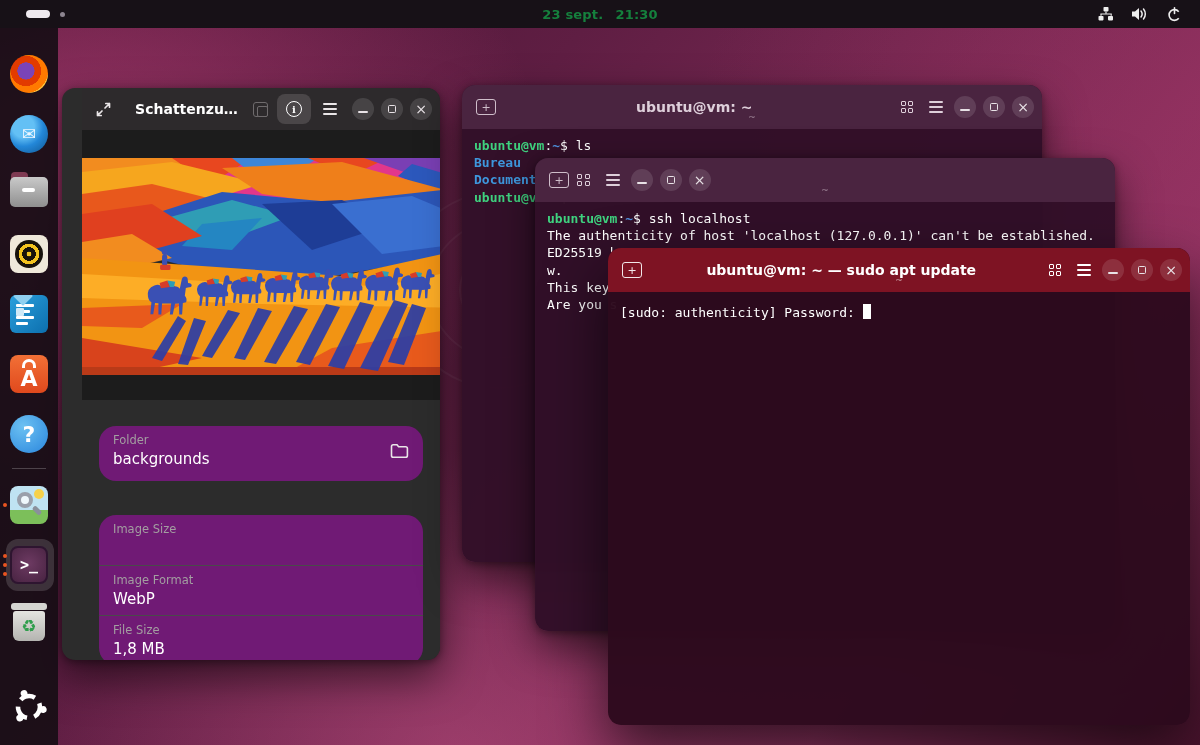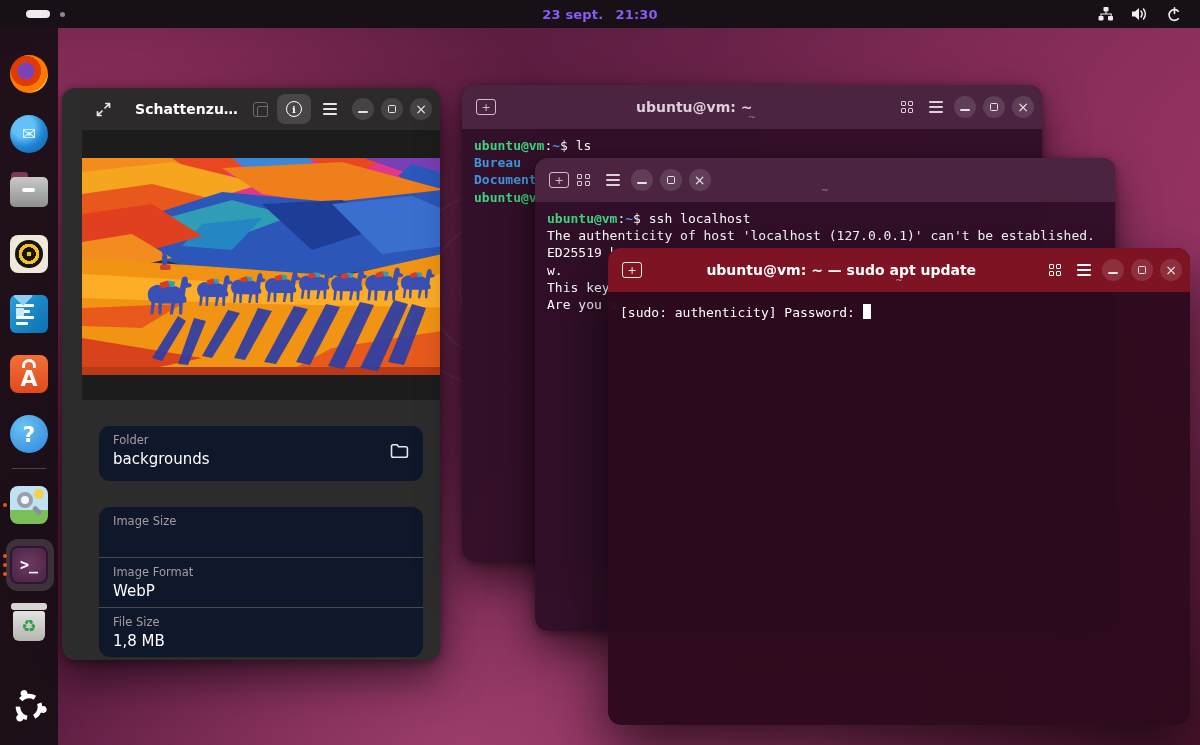--- a/index.html
+++ b/index.html
@@ -15,21 +15,21 @@
     background:
       radial-gradient(760px 560px at 6% 22%, rgba(233,84,152,.50), transparent 62%),
       radial-gradient(620px 470px at 38% 102%, rgba(205,90,140,.42), transparent 66%),
       radial-gradient(900px 650px at 103% 18%, rgba(160,52,100,.40), transparent 60%),
       linear-gradient(128deg,#45122f 0%, #5f1e43 34%, #7d2a55 62%, #8f3261 78%, #4c142f 100%);
   }
   .wallpaper svg { position:absolute; left:388px; top:170px; opacity:.55; }
   
   .topbar {
     position:absolute; left:0; top:0; width:1200px; height:28px;
-    background:#171117; color:#8b5cf6; z-index:50;
+    background:#171117; color:#15803d; z-index:50;
     display:flex; align-items:center; justify-content:space-between;
   }
   .ws-indicator { display:flex; align-items:center; gap:10px; margin-left:26px; }
   .ws-pill { width:24px; height:8px; border-radius:5px; background:#efeaef; }
   .ws-dot  { width:5px;  height:5px; border-radius:50%; background:#8d8590; }
   .clock { position:absolute; left:50%; transform:translateX(-50%); font-size:13px; font-weight:bold; letter-spacing:.2px; display:flex; gap:12px; }
   .status-icons { display:flex; align-items:center; gap:18px; margin-right:18px; }
   .status-icons svg { display:block; }
   
   .dock {
@@ -100,26 +100,26 @@
   .icon-dim::after{ content:""; position:absolute; left:3px; top:3px; width:9px; height:9px; border:1.6px solid #6f6b6d; border-radius:2px; background:#2d2a2c;}
   .info-btn { width:34px; height:30px; border-radius:8px; background:#4a4648; display:flex; align-items:center; justify-content:center; }
   .info-glyph { width:16px; height:16px; border-radius:50%; border:1.5px solid #fff; color:#fff; font-size:10px; font-weight:bold;
     display:flex; align-items:center; justify-content:center; font-family:"DejaVu Serif",serif; }
   .menu-btn { width:30px; height:30px; display:flex; flex-direction:column; gap:3px; align-items:center; justify-content:center; margin-left:4px; }
   .menu-btn i { width:14px; height:1.8px; background:#e9e5e7; border-radius:1px; }
   .img-strip { height:28px; background:#1c1c1c; }
   .artwork { width:378px; height:217px; display:block; }
   .img-strip2 { height:25px; background:#1c1c1c; }
   .props { height:260px; background:#2c2c2c; padding:0 17px; }
-  .prop-card { background:#0f172a; border-radius:11px; }
+  .prop-card { background:#701a75; border-radius:17px; }
   .prop-row { height:50px; padding:7px 14px 0 14px; position:relative; }
   .prop-row + .prop-row { border-top:1px solid #4a4a4a; }
   .prop-card.single { margin-top:26px; }
   .prop-card.single .prop-row { height:55px; }
-  .prop-card.group { margin-top:26px; }
+  .prop-card.group { margin-top:34px; }
   .prop-label { font-size:11.5px; color:#a39ea1; }
   .prop-value { font-size:15px; color:#fff; margin-top:3px; }
   .folder-ic { position:absolute; right:14px; top:17px; }
   
   .terminal .titlebar { height:44px; }
   .term-unfocused .titlebar { background:#4a2440; color:#decfda; }
   .term-focused  .titlebar { background:#7e1323; color:#fff; }
   .term-body { font-family:"DejaVu Sans Mono",monospace; font-size:13px; line-height:17.2px; padding:8px 0 0 12px; color:#fff; white-space:pre; }
   #term1 { left:462px; top:85px;  width:580px; height:477px; background:rgba(50,15,40,.97); z-index:11; }
   #term2 { left:535px; top:158px; width:580px; height:473px; background:rgba(50,15,40,.97); z-index:12; }

